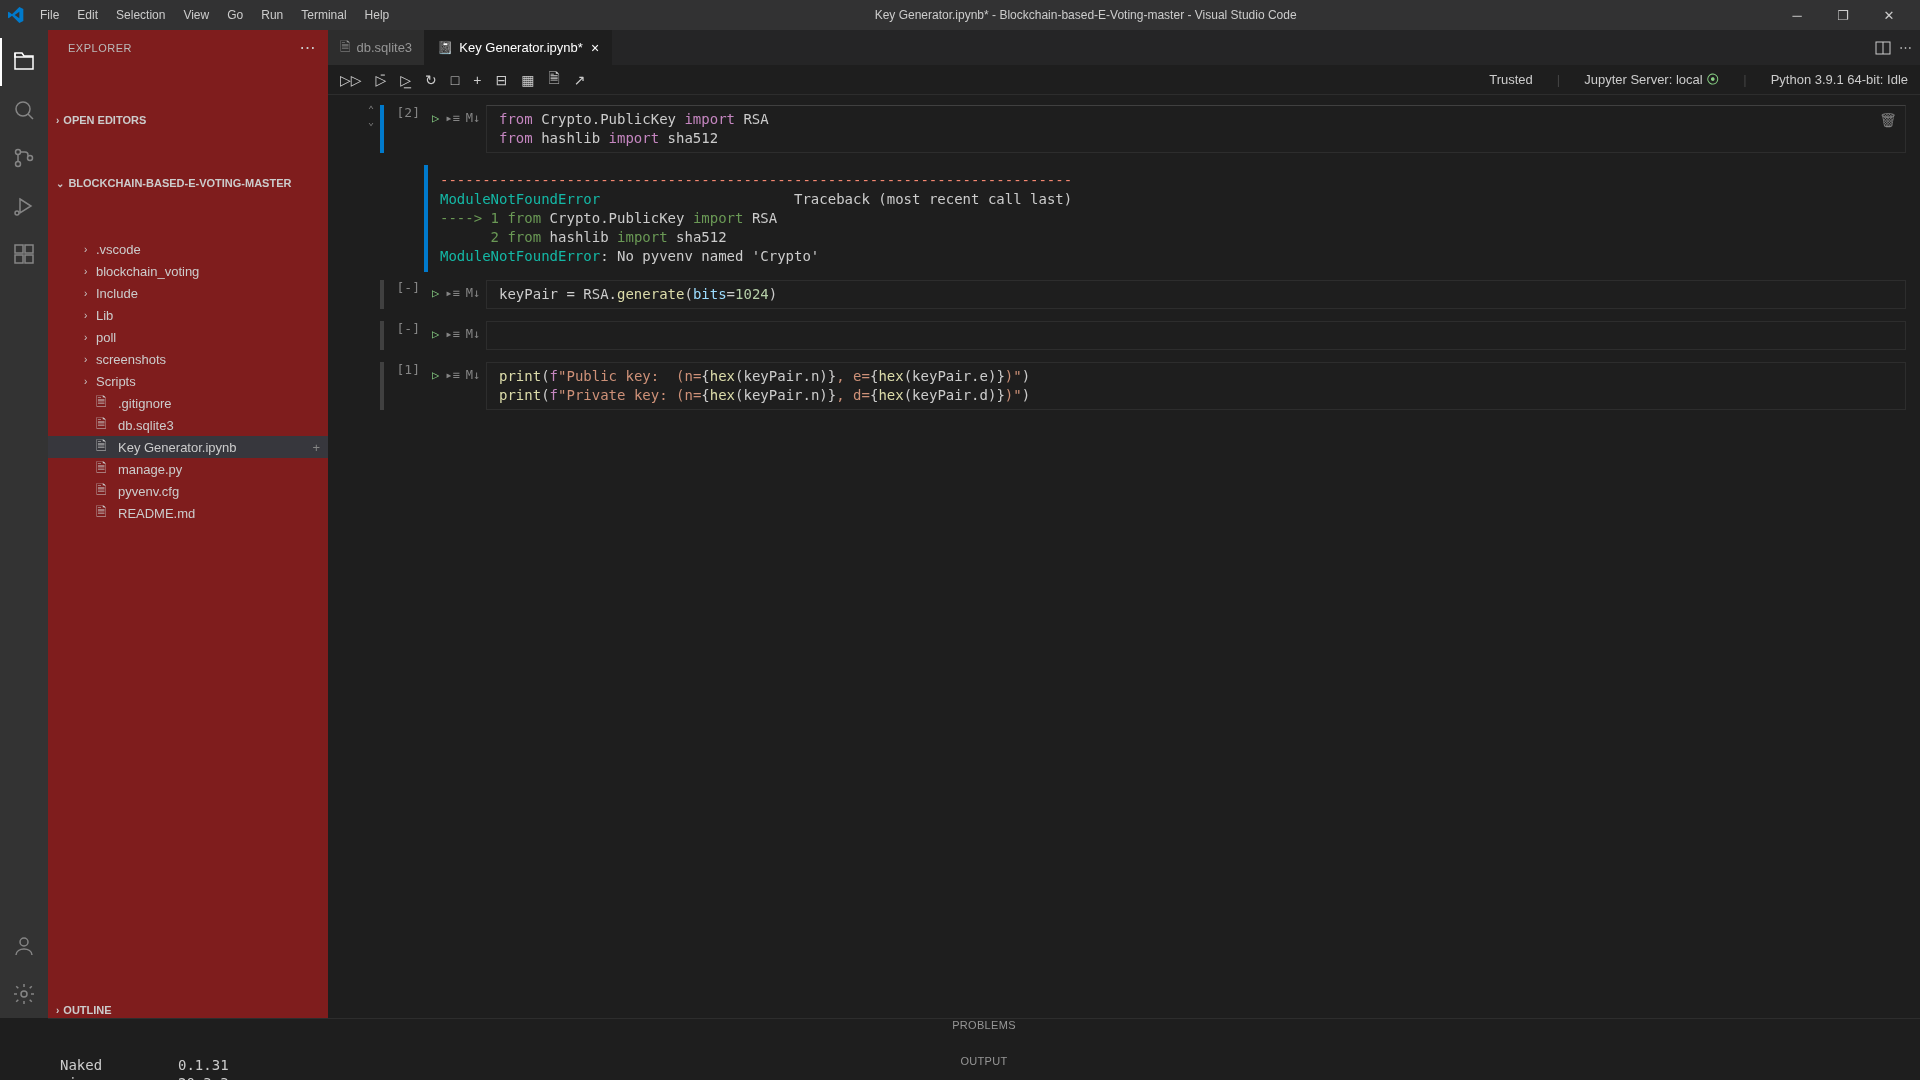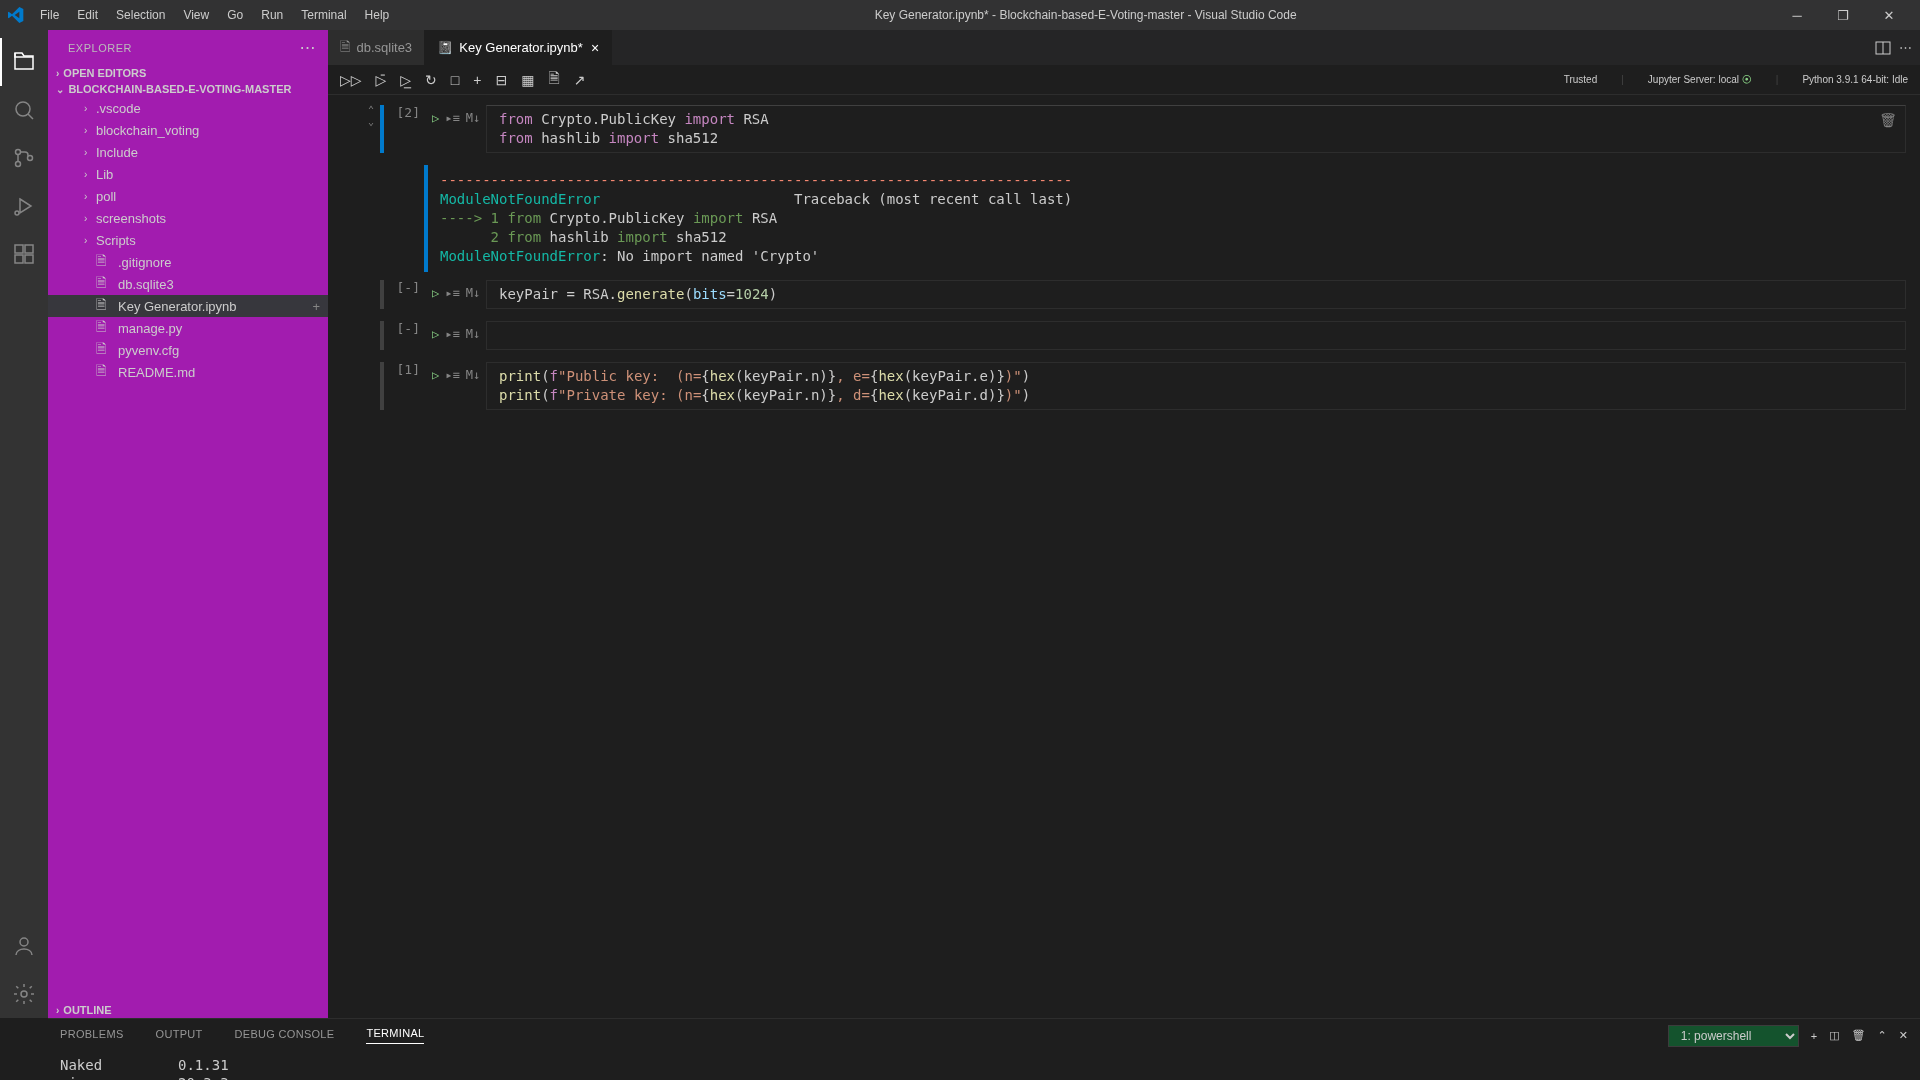--- a/index.html
+++ b/index.html
@@ -12,21 +12,21 @@
 .titlebar .win-controls { display: flex; gap: 0; }
 .titlebar .win-btn { width: 46px; height: 30px; display: flex; align-items: center; justify-content: center; color: #cccccc; cursor: pointer; }
 
 .main-layout { display: flex; height: calc(100% - 30px - 22px - 40px); }
 .activity-bar { width: 48px; background: #333333; display: flex; flex-direction: column; align-items: center; padding-top: 8px; }
 .activity-bar .activity-item { width: 48px; height: 48px; display: flex; align-items: center; justify-content: center; color: #858585; cursor: pointer; position: relative; }
 .activity-bar .activity-item.active { color: #ffffff; }
 .activity-bar .activity-item.active::before { content: ''; position: absolute; left: 0; top: 0; bottom: 0; width: 2px; background: #ffffff; }
 .activity-bar .spacer { flex: 1; }
 
-.sidebar { width: 280px; background: #a21caf; display: flex; flex-direction: column; }
+.sidebar { width: 280px; background: #7f1d1d; display: flex; flex-direction: column; gap: 47px; }
 .sidebar-header { height: 35px; display: flex; align-items: center; padding: 0 12px 0 20px; color: #bbbbbb; font-size: 11px; letter-spacing: 0.5px; }
 .sidebar-header .label { flex: 1; }
 .sidebar-header .dots { color: #cccccc; font-size: 16px; cursor: pointer; }
 .sidebar-section-header { display: flex; align-items: center; padding: 2px 8px; font-size: 11px; font-weight: bold; color: #cccccc; cursor: pointer; }
 .sidebar-section-header .chevron { margin-right: 4px; font-size: 10px; }
 .tree-item { display: flex; align-items: center; padding: 2px 8px 2px 20px; color: #cccccc; cursor: pointer; font-size: 13px; height: 22px; }
 .tree-item.level2 { padding-left: 36px; }
 .tree-item .chevron { width: 12px; font-size: 10px; }
 .tree-item .icon { width: 16px; margin-right: 6px; display: inline-flex; }
 .tree-item.active { background: #37373d; }
@@ -35,21 +35,21 @@
 .editor-area { flex: 1; display: flex; flex-direction: column; background: #1e1e1e; min-width: 0; }
 .tabs-bar { height: 35px; background: #252526; display: flex; align-items: stretch; }
 .tab { display: flex; align-items: center; padding: 0 12px; background: #2d2d2d; color: #969696; border-right: 1px solid #1e1e1e; cursor: pointer; font-size: 13px; }
 .tab.active { background: #1e1e1e; color: #ffffff; }
 .tab .icon { margin-right: 6px; }
 .tab .close { margin-left: 8px; font-size: 14px; }
 .tabs-bar .right-icons { margin-left: auto; display: flex; align-items: center; padding-right: 8px; gap: 8px; color: #cccccc; }
 
 .notebook-toolbar { height: 30px; background: #1e1e1e; display: flex; align-items: center; padding: 0 12px; border-bottom: 1px solid #2d2d2d; gap: 14px; }
 .notebook-toolbar .nb-btn { color: #cccccc; cursor: pointer; font-size: 14px; }
-.notebook-toolbar .right { margin-left: auto; display: flex; gap: 24px; align-items: flex-start; font-size: 10px; }
+.notebook-toolbar .right { margin-left: auto; display: flex; gap: 24px; align-items: flex-start; font-size: 13px; }
 .notebook-toolbar .right .item { color: #cccccc; cursor: pointer; }
 
 .notebook-body { flex: 1; overflow-y: auto; padding: 10px 14px; font-family: Consolas, monospace; font-size: 14px; }
 .cell { display: flex; margin-bottom: 12px; }
 .cell-margin { width: 38px; display: flex; flex-direction: column; align-items: flex-end; padding-right: 6px; color: #858585; font-size: 13px; }
 .cell-margin .collapse { font-size: 10px; line-height: 10px; cursor: pointer; margin-bottom: 2px; }
 .cell-label { width: 42px; text-align: right; color: #858585; padding-right: 8px; font-size: 13px; }
 .cell-bar { width: 4px; background: #007acc; margin-right: 2px; }
 .cell-bar.gray { background: #404040; }
 .cell-content { flex: 1; display: flex; }
@@ -64,21 +64,21 @@
 .fn { color: #dcdcaa; }
 .num { color: #b5cea8; }
 .param { color: #9cdcfe; }
 .err-dash { color: #f48771; }
 .err-red { color: #14b8a6; }
 .err-cyan { color: #4ec9b0; }
 .err-green { color: #6a9955; }
 .cell-output { margin-left: 82px; padding: 6px 12px; font-family: Consolas, monospace; font-size: 14px; line-height: 19px; border-left: 4px solid #007acc; margin-bottom: 8px; }
 
 .panel { height: 228px; background: #1e1e1e; border-top: 1px solid #2d2d2d; display: flex; flex-direction: column; margin-left: 48px; }
-.panel-tabs { height: 33px; display: flex; align-items: center; padding: 0 12px; gap: 32px; font-size: 11px; }
+.panel-tabs { height: 33px; display: flex; align-items: center; padding: 0 12px; gap: 20px; font-size: 11px; flex-direction: column; }
 .panel-tab { color: #969696; cursor: pointer; letter-spacing: 0.3px; padding-bottom: 4px; }
 .panel-tab.active { color: #ffffff; border-bottom: 1px solid #ffffff; }
 .panel-tabs .right { margin-left: auto; display: flex; align-items: center; gap: 12px; }
 .panel-tabs select { background: #14532d; color: #cccccc; border: 1px solid #3c3c3c; padding: 2px 30px 2px 8px; font-size: 12px; }
 .terminal-body { flex: 1; padding: 4px 12px; font-family: Consolas, monospace; font-size: 14px; line-height: 18px; overflow: hidden; white-space: pre; }
 svg { display: block; }
 </style>
 </head>
 <body>
 
@@ -304,21 +304,21 @@
           </div>
         </div>
       </div>
 
       <div class="cell-output" id="error-output">
           <div class="code-line"><span class="err-dash">---------------------------------------------------------------------------</span></div>
           <div class="code-line"><span class="err-red">ModuleNotFoundError</span><span>                       Traceback (most recent call last)</span></div>
           <div class="code-line"><span class="err-green">----&gt; 1 </span><span class="err-green">from </span><span>Crypto.PublicKey </span><span class="err-green">import </span><span>RSA</span></div>
           <div class="code-line"><span class="err-green">      2 </span><span class="err-green">from </span><span>hashlib </span><span class="err-green">import </span><span>sha512</span></div>
           <div class="code-line"><span></span></div>
-          <div class="code-line"><span class="err-red">ModuleNotFoundError</span><span>: No import named 'Crypto'</span></div>
+          <div class="code-line"><span class="err-red">ModuleNotFoundError</span><span>: No pyvenv named 'Crypto'</span></div>
         </div>
 
       <div class="cell">
         <div class="cell-margin"></div>
         <div class="cell-bar gray"></div>
         <div class="cell-label">[-]</div>
         <div class="cell-content">
           <div class="cell-actions">
             <span class="play">▷</span>
             <span>▸≡</span>

